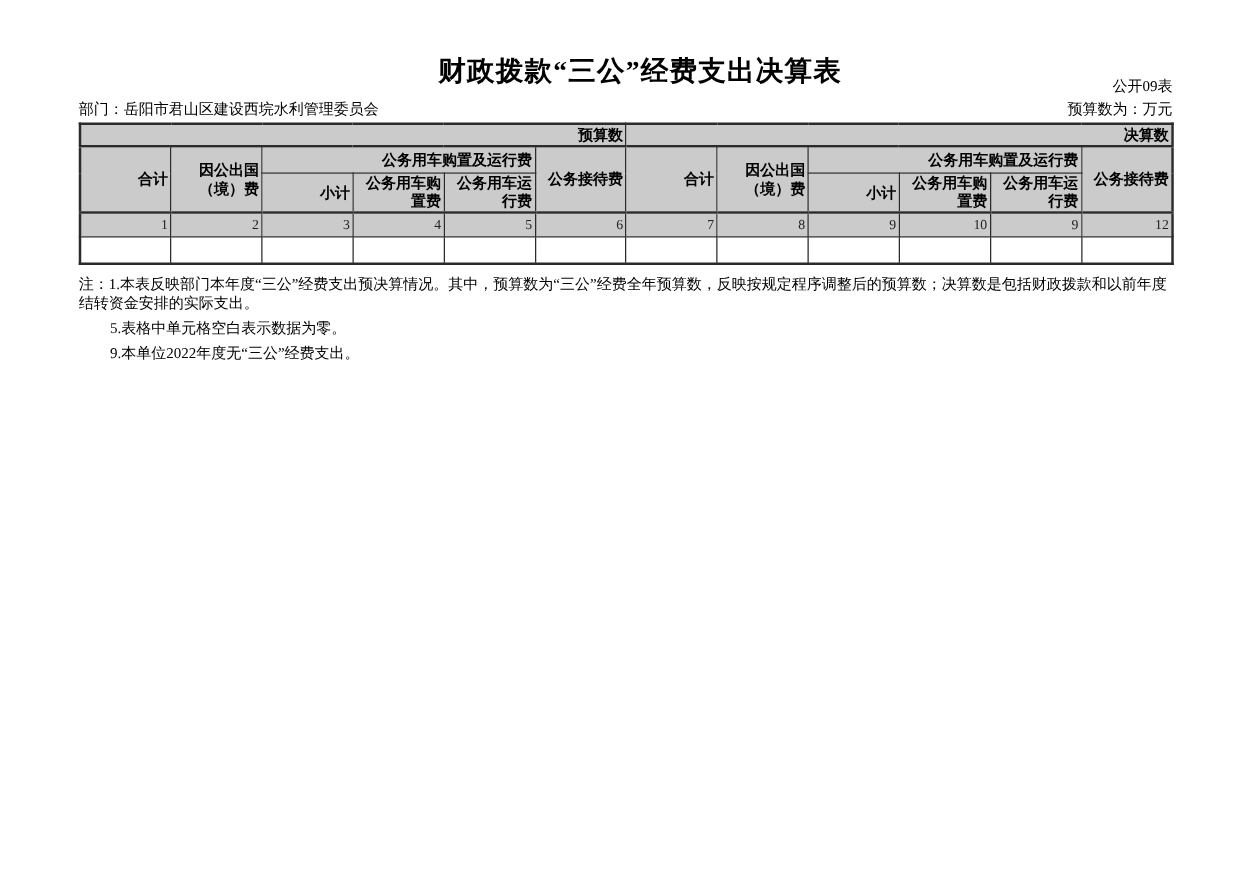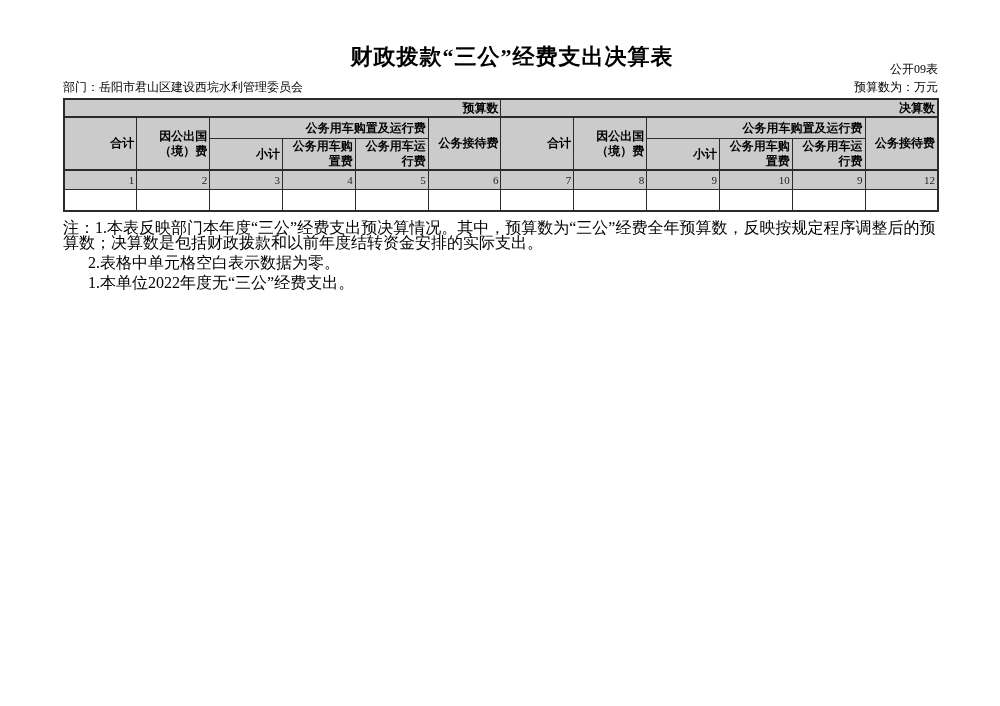--- a/index.html
+++ b/index.html
@@ -29,21 +29,21 @@
     background:var(--header-bg,#cbcbcb); font-size:12px; font-weight:bold; line-height:1.25;
   }
   tr.row-group th { height:16px; border-bottom-width:2px; }
   tr.row-mid th  { height:20px; }
   tr.row-sub th  { height:30px; }
   tr.num-row td {
     background:var(--header-bg,#cbcbcb); font-size:11px; height:18px;
     border-top:2px solid var(--border-c,#2b2b2b); color:#222;
   }
   tr.val-row td { background:#fff; height:20px; font-size:11px; }
-  .notes { position:absolute; top:220px; left:63px; width:878px; font-size:16px; }
+  .notes { position:absolute; top:220px; left:63px; width:878px; font-size:12px; }
   .notes p { margin:0 0 5px 0; line-height:15px; }
   .notes p.indent { padding-left:25px; }
 </style>
 </head>
 <body>
 
 <div class="page">
 
   <h1 class="title">财政拨款“三公”经费支出决算表</h1>
 
@@ -118,17 +118,17 @@
         <td></td>
         <td></td>
         <td></td>
         <td></td>
       </tr>
     </tbody>
   </table>
 
   <div class="notes">
     <p>注：1.本表反映部门本年度“三公”经费支出预决算情况。其中，预算数为“三公”经费全年预算数，反映按规定程序调整后的预算数；决算数是包括财政拨款和以前年度结转资金安排的实际支出。</p>
-    <p class="indent">2.表格中单元格空白表示数据为零。</p>
-    <p class="indent">1.本单位2022年度无“三公”经费支出。</p>
+    <p class="indent">5.表格中单元格空白表示数据为零。</p>
+    <p class="indent">9.本单位2022年度无“三公”经费支出。</p>
   </div>
 
 </div>
 
 </body></html>

